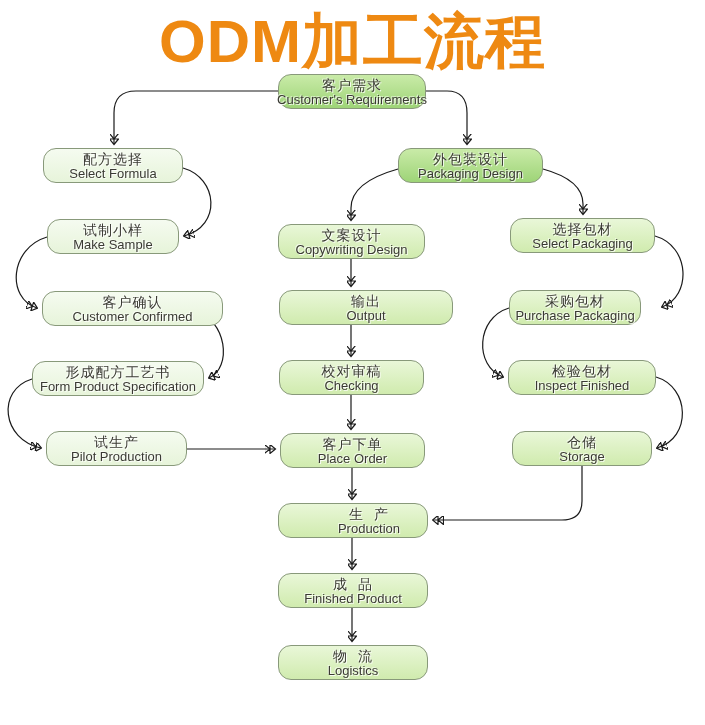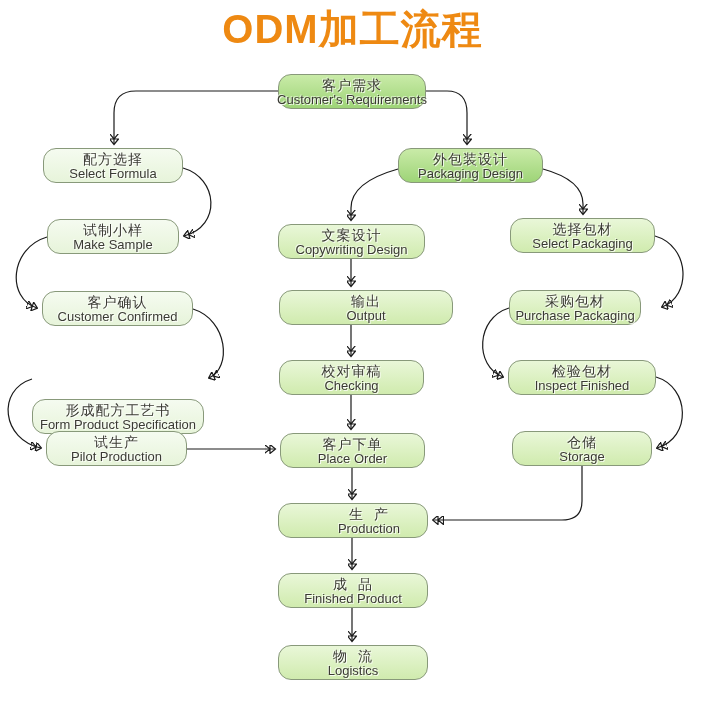--- a/index.html
+++ b/index.html
@@ -2,21 +2,21 @@
 <html style="--title-color: #ee8912; --hub-top: #c9eba8; --hub-bottom: #9ed477; --mid-top: #e9f7d8; --mid-bottom: #d0ebae; --light-top: #f5fbf0; --light-bottom: #e7f4da; --node-border: #88997a; --arrow-color: #1a1a1a; --text-color: #3a3a33;"><head>
 <meta charset="utf-8">
 <style>
   html,body{margin:0;padding:0;background:#ffffff;}
   body{font-family:"Liberation Sans","DejaVu Sans",sans-serif;}
   .canvas{
     position:relative;width:705px;height:725px;background:#ffffff;overflow:hidden;
   }
   .page-title{
     position:absolute;left:0;top:2px;width:705px;text-align:center;
-    font-size:40px;font-weight:bold;letter-spacing:1px;
+    font-size:60px;font-weight:bold;letter-spacing:1px;
     color:var(--title-color,#ee8912);
     font-family:"Liberation Sans","DejaVu Sans",sans-serif;
   }
   .node{
     position:absolute;height:35px;box-sizing:border-box;
     border:1px solid var(--node-border,#88997a);
     border-radius:13px;
     display:flex;flex-direction:column;align-items:center;justify-content:center;
     color:var(--text-color,#3a3a33);
     text-shadow:1px 1px 0 rgba(255,255,255,.85),-1px -1px 0 rgba(255,255,255,.6);
@@ -71,26 +71,26 @@
   <div class="node light" style="left:43px;top:148px;width:140px;">
     <div class="zh">配方选择</div>
     <div class="en">Select Formula</div>
   </div>
 
   <div class="node light" style="left:47px;top:219px;width:132px;">
     <div class="zh">试制小样</div>
     <div class="en">Make Sample</div>
   </div>
 
-  <div class="node light" style="left:42px;top:291px;width:151px;">
+  <div class="node light" style="left:42px;top:291px;width:181px;">
     <div class="zh">客户确认</div>
     <div class="en">Customer Confirmed</div>
   </div>
 
-  <div class="node light" style="left:32px;top:361px;width:172px;margin-top:38px;">
+  <div class="node light" style="left:32px;top:361px;width:172px;">
     <div class="zh">形成配方工艺书</div>
     <div class="en">Form Product Specification</div>
   </div>
 
   <div class="node light" style="left:46px;top:431px;width:141px;">
     <div class="zh">试生产</div>
     <div class="en">Pilot Production</div>
   </div>
 
   <div class="node hub" style="left:398px;top:148px;width:145px;">

